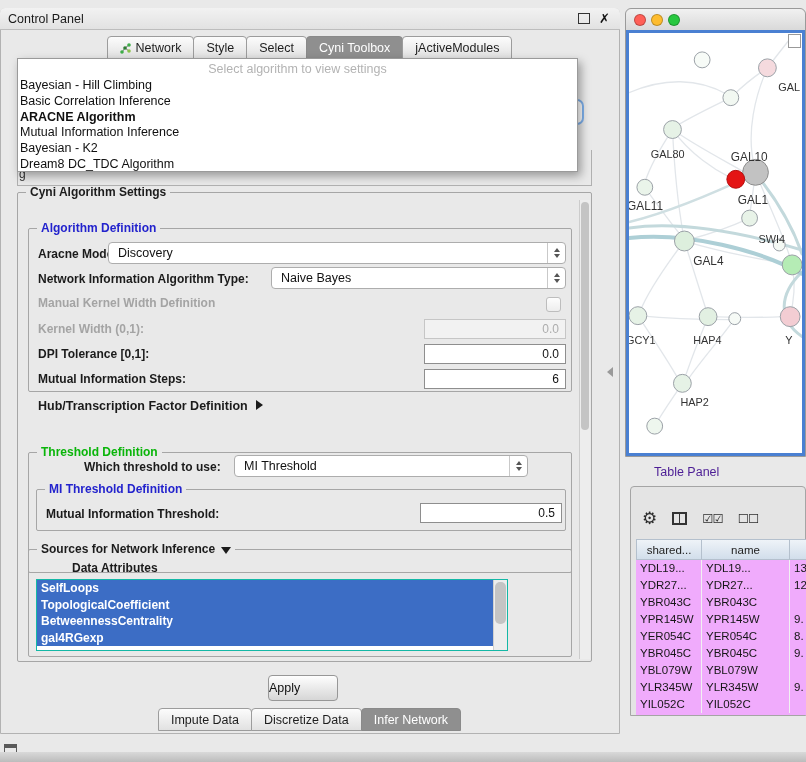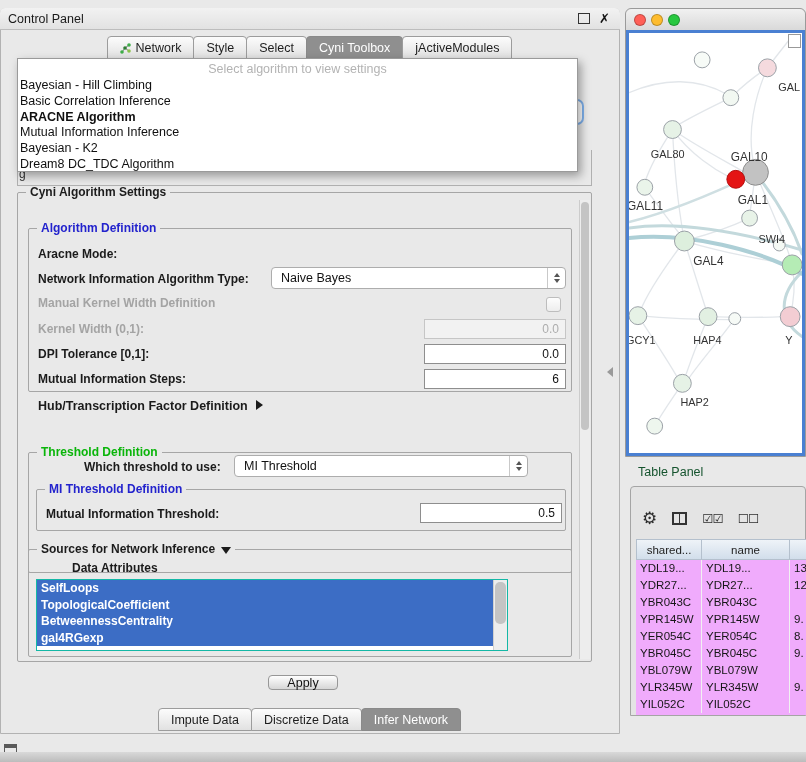--- a/index.html
+++ b/index.html
@@ -75,38 +75,38 @@
   .scroll-track{background:#ededed;border-left:1px solid #cccccc;}
   .scroll-thumb{position:absolute;left:1px;right:1px;background:#c4c4c4;border-radius:5px;}
 
   
   .attr-list{left:36px;top:579px;width:472px;height:72px;background:#fff;border:1px solid #14b8a6;overflow:hidden;font-weight:bold;}
   .attr-item{height:16.5px;line-height:16.5px;background:var(--sel-blue,#3c6dc5);color:#fff;font-size:12px;
              padding-left:4px;margin-right:13px;white-space:nowrap;}
   .list-sb{position:absolute;top:0;right:0;width:13px;height:100%;background:#ededed;border-left:1px solid #d0d0d0;}
   .list-sb .scroll-thumb{top:2px;height:42px;}
 
-  .apply-btn{left:268px;top:675px;width:70px;height:15px;border:1px solid #979797;border-radius:4px;
+  .apply-btn{left:268px;top:675px;width:70px;height:26px;border:1px solid #979797;border-radius:4px;
              background:linear-gradient(#fefefe,#d6d6d6);font-size:12.5px;color:#111;display:flex;
-             align-items:center;justify-content:center;}
+             align-items:center;justify-content:flex-start;}
 
   .divider-arrow{left:607px;top:367px;width:0;height:0;border-top:5px solid transparent;border-bottom:5px solid transparent;
                  border-right:6px solid #9a9a9a;}
 
   
   .net-window{left:625px;top:8px;width:181px;height:449px;background:#e0e0e0;border:1px solid #9a9a9a;border-radius:6px 6px 0 0;}
   .net-titlebar{position:absolute;left:0;top:0;right:0;height:21px;background:linear-gradient(#f1f1f1,#d9d9d9);
                 border-bottom:1px solid #b2b2b2;border-radius:6px 6px 0 0;display:flex;align-items:center;padding-left:8px;gap:5px;}
   .traffic{width:12px;height:12px;border-radius:50%;border:1px solid rgba(0,0,0,.25);box-sizing:border-box;}
   .net-view{position:absolute;left:0;top:21px;right:0;bottom:0;border:3px solid var(--net-blue,#4a80d2);background:#fff;overflow:hidden;}
   .net-view svg{position:absolute;left:0;top:0;width:100%;height:100%;font-family:"Liberation Sans","DejaVu Sans",sans-serif;}
   .corner-box{position:absolute;top:1px;right:1px;width:11px;height:12px;background:#fff;border:1px solid #999;}
 
   
-  .table-panel-title{left:638px;top:465px;font-size:12.5px;color:#14532d;}
+  .table-panel-title{left:654px;top:465px;font-size:12.5px;color:#4c1d95;}
   .table-window{left:630px;top:486px;width:176px;height:230px;background:#e4e4e4;border:1px solid #a5a5a5;border-radius:4px 4px 0 0;}
   .table-toolbar{left:642px;top:503px;width:160px;height:30px;display:flex;align-items:center;gap:15px;color:#2d2d2d;}
   .tb-gear{font-size:17px;line-height:1;}
   .icon-columns{width:15px;height:13px;border:2px solid #333;box-sizing:border-box;
                 background:linear-gradient(to right,transparent 44%,#333 44%,#333 56%,transparent 56%);}
   .tb-glyph{font-size:12.5px;letter-spacing:-1px;}
 
   .tbl{left:636px;top:539px;width:170px;height:176px;overflow:hidden;background:#f0abfc;}
   .tbl-head{display:flex;height:21px;}
   .tbl-head span{display:block;box-sizing:border-box;height:21px;line-height:20px;text-align:center;font-size:11.5px;color:#222;
@@ -200,20 +200,27 @@
 
   <div class="abs scroll-track" style="left:579px;top:200px;width:11px;height:459px;">
     <div class="scroll-thumb" style="top:2px;height:228px;"></div>
   </div>
 
   <div class="abs groupbox" style="left:28px;top:228px;width:544px;height:164px;">
     <span class="gb-title t-blue">Algorithm Definition</span>
   </div>
 
   <div class="lbl" style="left:38px;top:247px;">Aracne Mode:</div>
+  <div class="combo" style="left:108px;top:242px;width:458px;">
+    <span class="txt">Discovery</span>
+    <span class="stepper">
+        <i class="au"></i>
+        <i class="ad"></i>
+      </span>
+  </div>
 
   <div class="lbl" style="left:38px;top:272px;">Network Information Algorithm Type:</div>
   <div class="combo" style="left:271px;top:267px;width:295px;">
     <span class="txt">Naive Bayes</span>
     <span class="stepper">
         <i class="au"></i>
         <i class="ad"></i>
       </span>
   </div>
 

